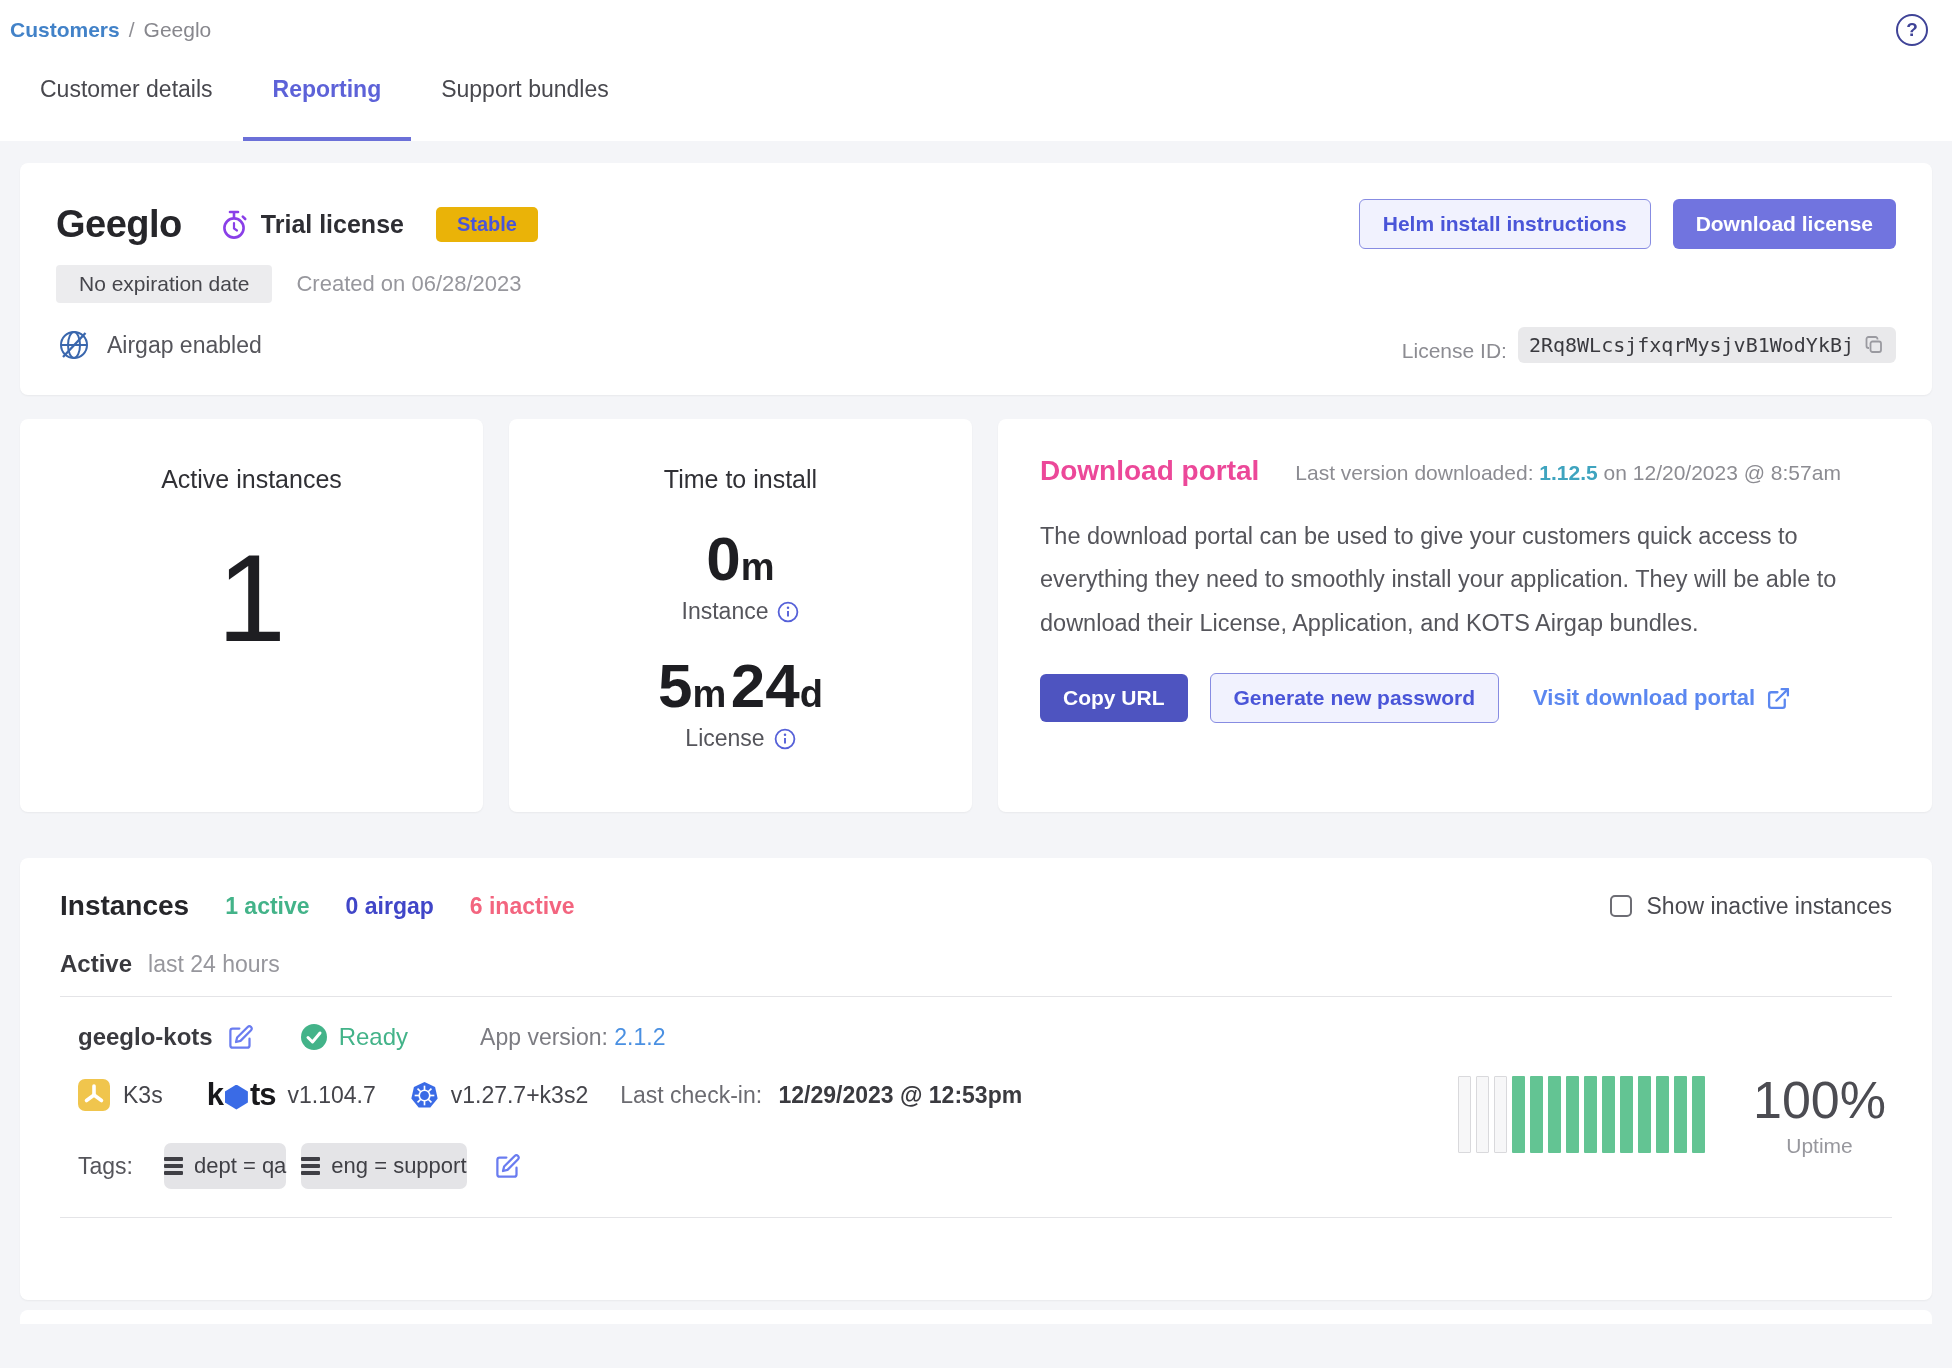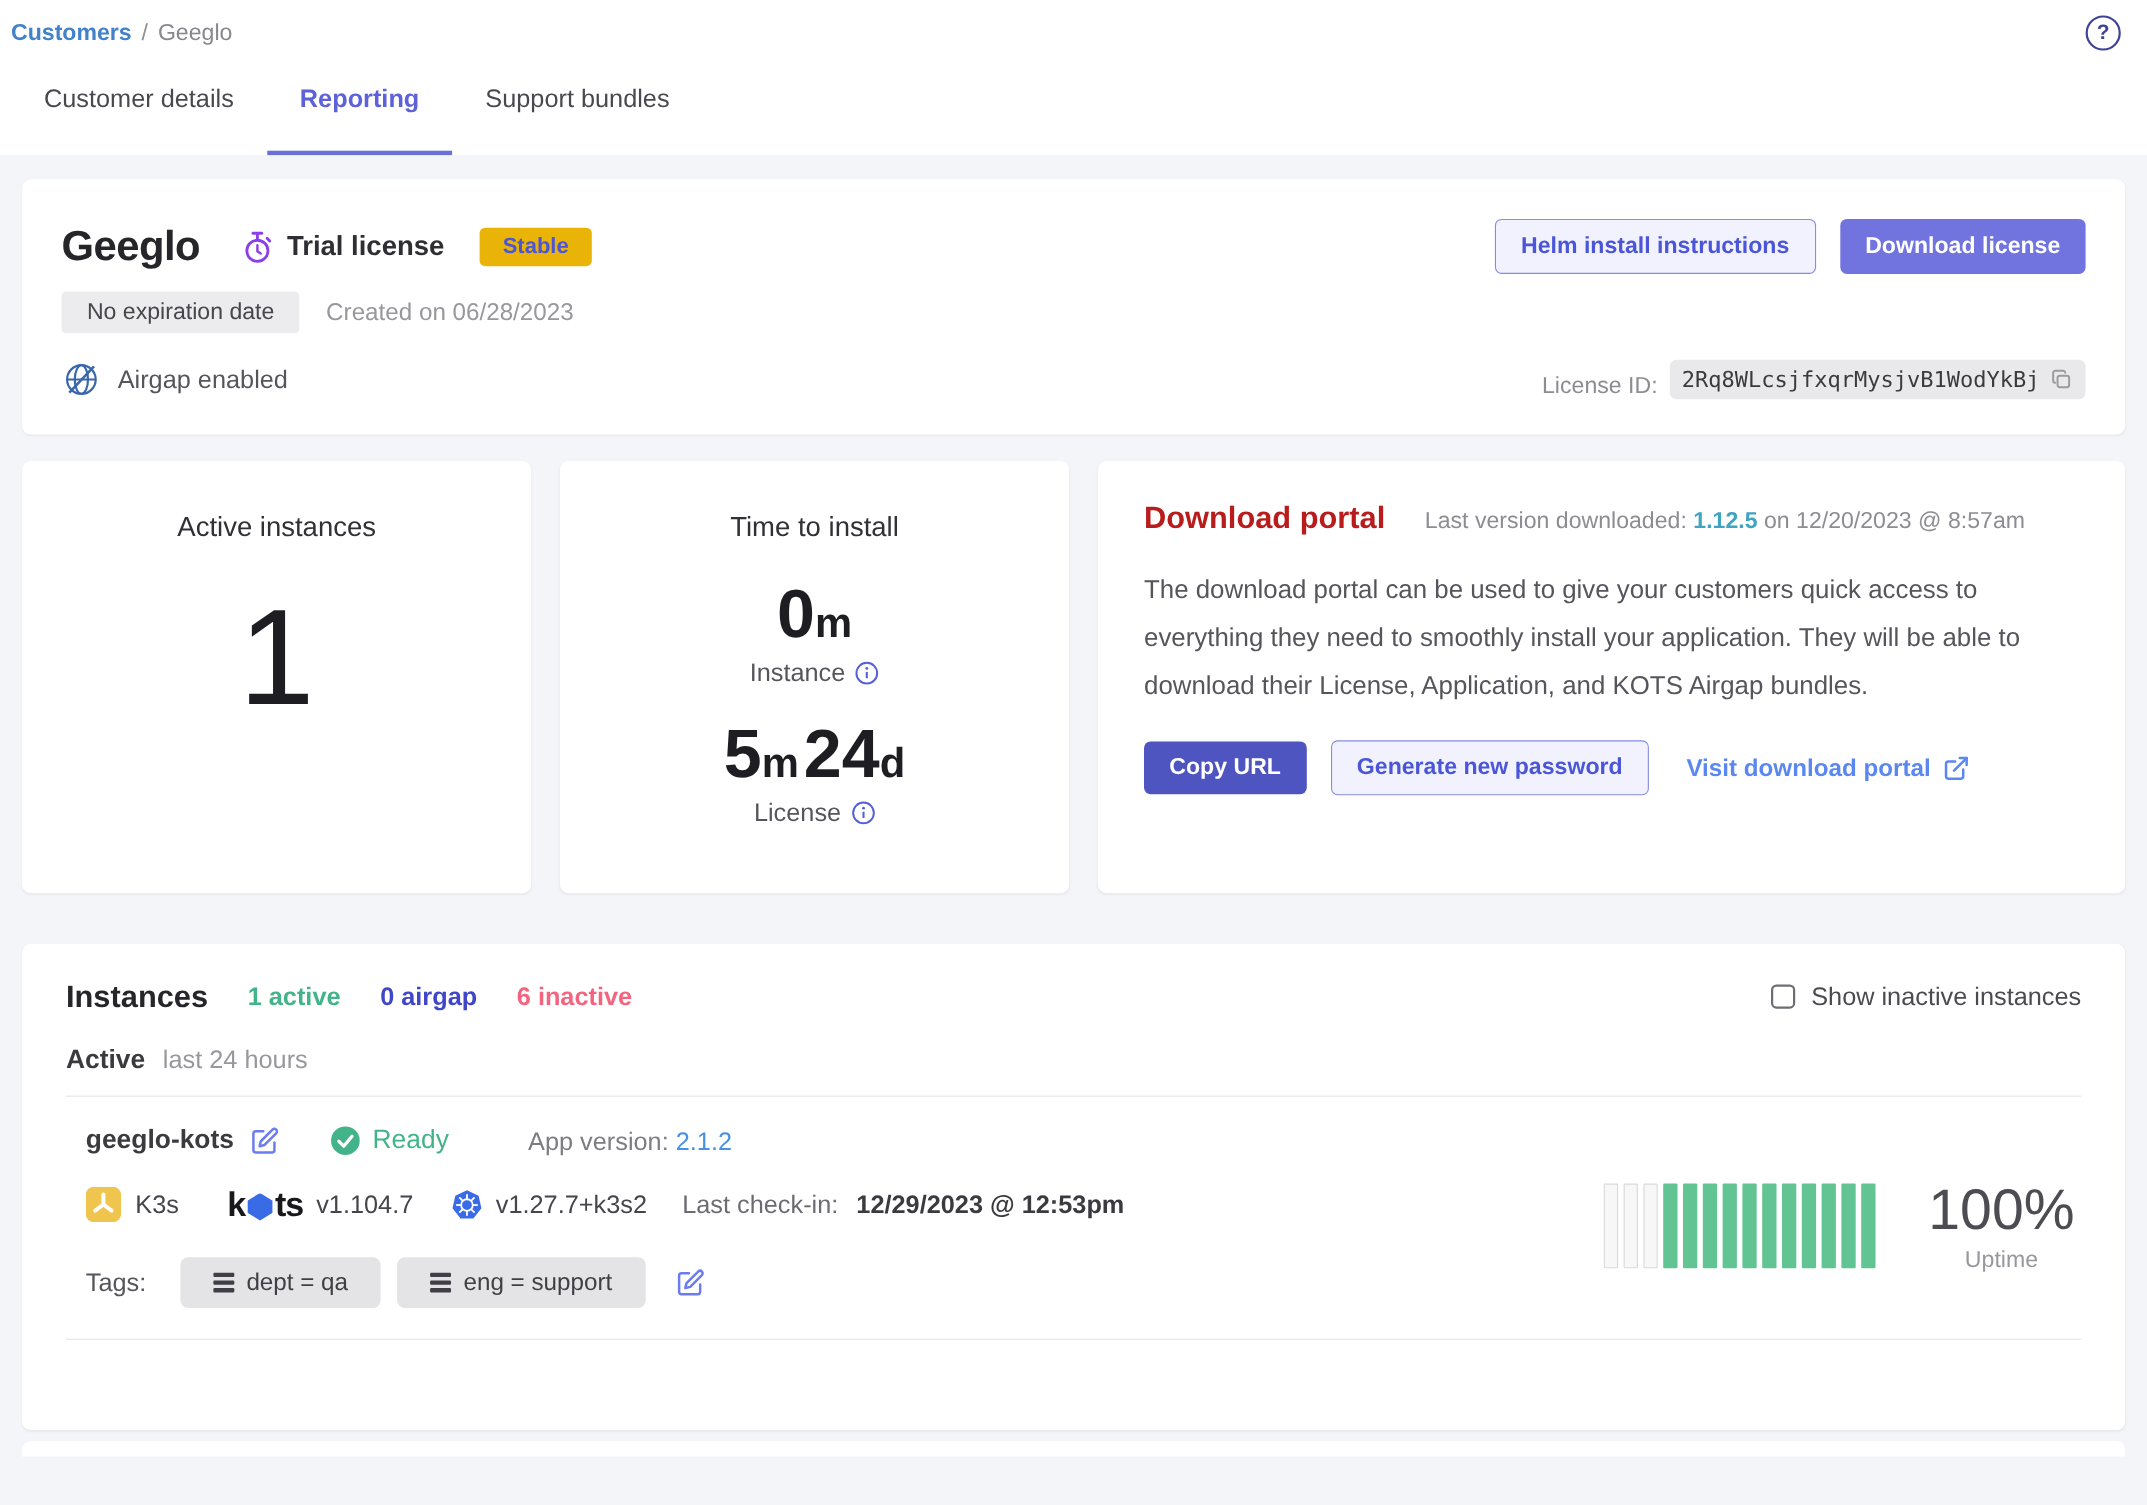--- a/index.html
+++ b/index.html
@@ -53,21 +53,21 @@
   .big-number { text-align: center; font-size: 124px; font-weight: 400; color: #1e1e22; margin-top: 42px; line-height: 1; }
   .tti-value { text-align: center; color: #1e1e22; line-height: 1; }
   .tti-num { font-size: 62px; font-weight: 700; }
   .tti-unit { font-size: 38px; font-weight: 700; }
   .tti-label { display: flex; justify-content: center; align-items: center; gap: 9px; font-size: 23px; color: #55555b; margin-top: 8px; }
   .mt34 { margin-top: 34px; } .mt30 { margin-top: 30px; }
 
   
   .dp-card { padding: 36px 42px; height: 393px; }
   .dp-header { display: flex; align-items: baseline; }
-  .dp-title { font-size: 28px; font-weight: 700; color: #b91c1c; }
+  .dp-title { font-size: 28px; font-weight: 700; color: #ec4899; }
   .dp-version { margin-left: 36px; font-size: 21px; color: #8c8c92; }
   .ver-link { color: #3fa4bf; font-weight: 600; cursor: pointer; }
   .dp-desc { margin-top: 28px; font-size: 23.5px; color: #55555b; line-height: 1.85; max-width: 1290px; }
   .dp-actions { margin-top: 28px; display: flex; align-items: center; gap: 22px; }
   .btn-dark { border: none; background: #4e54c0; color: #fff; }
   .link-visit { margin-left: 12px; display: flex; align-items: center; gap: 11px; color: #5b87f0; font-size: 22px; font-weight: 600; cursor: pointer; }
 
   
   .instances-card { margin-top: 46px; padding: 32px 40px 0; height: 442px; overflow: hidden; }
   .inst-header { display: flex; align-items: center; }
@@ -93,21 +93,21 @@
   .dist { display: flex; align-items: center; gap: 13px; }
   .kots-group { display: flex; align-items: center; gap: 12px; margin-left: 44px; }
   .kots-logo { display: inline-flex; align-items: center; font-weight: 800; font-size: 31px; color: #19191c; letter-spacing: -1px; }
   .kots-o { width: 23px; height: 25px; background: #3a6be6; display: inline-block; margin: 4px 2px 0;
     clip-path: polygon(50% 0, 100% 28%, 100% 72%, 50% 100%, 0 72%, 0 28%); }
   .k8s-group { display: flex; align-items: center; gap: 12px; margin-left: 34px; }
   .checkin { margin-left: 32px; color: #6b6b71; }
   .checkin-value { font-weight: 700; color: #3a3a3f; margin-left: 10px; }
   .ir3 { display: flex; align-items: center; gap: 15px; margin-top: 30px; }
   .tags-label { font-size: 23px; color: #55555b; margin-right: 16px; }
-  .tag-pill { background: #e4e4e7; border-radius: 7px; padding: 10px 30px; font-size: 22px; color: #3f3f45;
+  .tag-pill { background: #e4e4e7; border-radius: 7px; padding: 10px 0; font-size: 22px; color: #3f3f45;
     display: flex; align-items: center; gap: 11px; cursor: default; }
   .hamb { display: inline-flex; flex-direction: column; gap: 3.5px; }
   .hamb i { width: 19px; height: 3.5px; background: #3f3f45; border-radius: 1px; }
   .edit-icon { cursor: pointer; display: inline-flex; }
   .inst-right { display: flex; align-items: center; gap: 48px; padding-right: 6px; margin-top: 16px; }
   .bars { display: flex; gap: 5px; align-items: flex-end; }
   .ubar { width: 13px; height: 77px; border-radius: 1px; }
   .ubar.on { background: #63c493; }
   .ubar.off { background: #f7f7f8; border: 1px solid #d9d9dc; }
   .uptime-block { text-align: center; }

